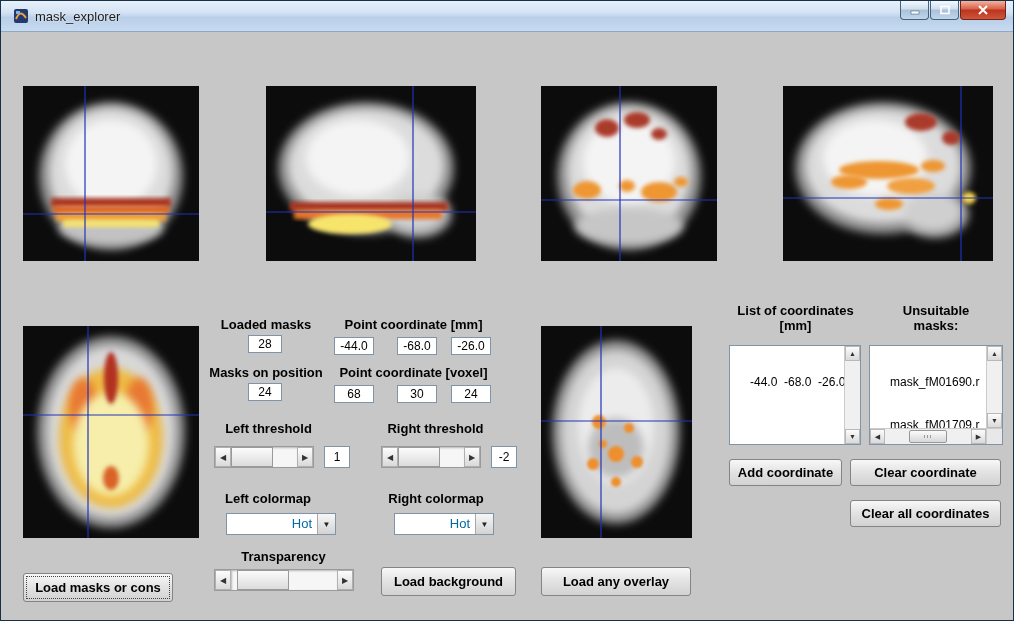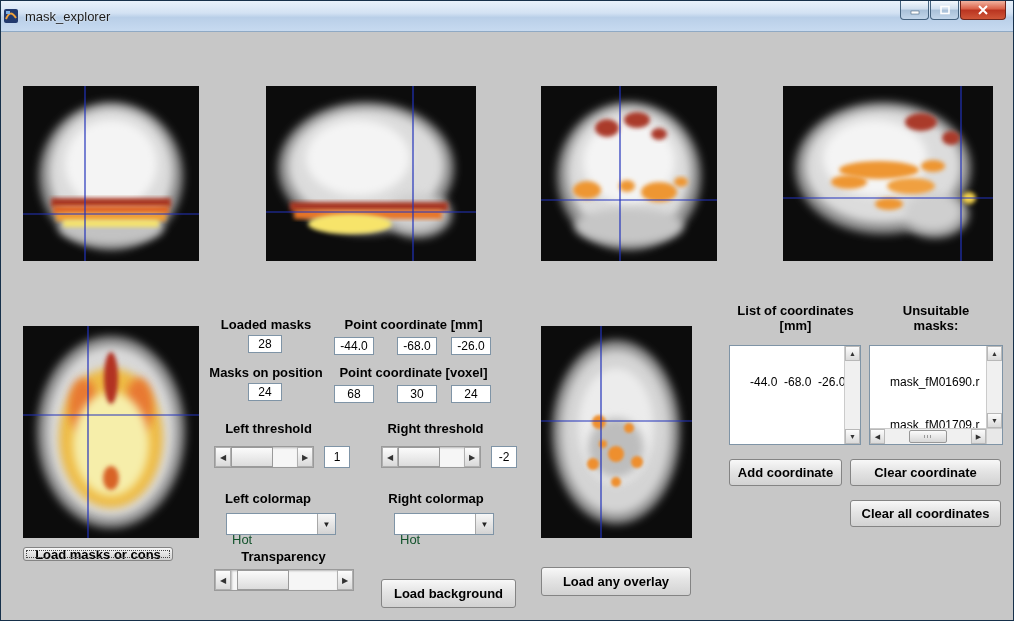--- a/index.html
+++ b/index.html
@@ -2,21 +2,21 @@
 <html><head>
 <meta charset="utf-8">
 <style>
   * { box-sizing: border-box; margin: 0; padding: 0; }
   body { font-family: "Liberation Sans", sans-serif; background: #fff; }
   .window { position: relative; width: 1014px; height: 621px; border: 1px solid #16304a; overflow: hidden; background: #c7c7c7; }
 
   
   .titlebar { position: absolute; left: 0; top: 0; width: 100%; height: 31px;
     background: linear-gradient(180deg,#e8f1fb 0%,#d3e2f3 40%,#b9cfe8 55%,#c7daf0 100%);
-    border-bottom: 1px solid #8fa9c4; display: flex; align-items: center; padding: 0 2px; }
+    border-bottom: 1px solid #8fa9c4; display: flex; align-items: center; padding: 0 12px; }
   .app-icon { width: 16px; height: 16px; margin-right: 6px; display: inline-block; }
   .title-text { font-size: 13px; color: #1a1a1a; text-shadow: 0 0 2px #fff; }
   .win-btns { position: absolute; right: 7px; top: 0; display: flex; }
   .wbtn { height: 19px; display: flex; align-items: center; justify-content: center;
     border: 1px solid #44627e; border-top: none; border-radius: 0 0 4px 4px; margin-left: 1px; }
   .wbtn.min, .wbtn.max { width: 29px; background: linear-gradient(180deg,#f3f8fd 0%,#cfdeee 45%,#a9c0d8 50%,#c2d6ea 100%); }
   .wbtn.close { width: 46px; background: linear-gradient(180deg,#f0a896 0%,#dd6píритor 0%); background: linear-gradient(180deg,#f2b3a0 0%,#d95e45 45%,#b93420 50%,#cf5638 100%); border-color: #6e241a; }
 
   
   .menubar { position: absolute; left: 0; top: 31px; width: 100%; height: 29px;
@@ -42,21 +42,21 @@
   .mbtn.focus { outline: 1px dotted #444; outline-offset: -4px; }
 
   .slider { position: absolute; display: flex; height: 22px; border: 1px solid #9a9a9a; background: #efefef; }
   .sbtn { width: 16px; display: flex; align-items: center; justify-content: center; font-size: 8px; color: #333;
     background: linear-gradient(180deg,#fdfdfd,#d9d9d9); border: 1px solid #b0b0b0; }
   .trough { flex: 1; position: relative; background: #f6f6f6; box-shadow: inset 1px 1px 2px rgba(0,0,0,.25); }
   .thumb { position: absolute; top: 0; bottom: 0; background: linear-gradient(180deg,#fbfbfb,#dcdcdc);
     border: 1px solid #9a9a9a; }
 
   .popup { position: absolute; display: flex; height: 22px; background: #fff; border: 1px solid #7f94a6; }
-  .pval { flex: 1; font-size: 13px; padding: 18px 5px; color: #14532d; }
+  .pval { flex: 1; font-size: 13px; padding: 2px 5px; color: #0369a1; text-align: right; }
   .parrow { width: 18px; display: flex; align-items: center; justify-content: center; font-size: 8px; color: #222;
     background: linear-gradient(180deg,#f7f7f7,#d3d3d3); border-left: 1px solid #a8a8a8; }
 
   .listbox { position: absolute; background: #fff; border: 1px solid #7f94a6; display: flex; flex-direction: column; }
   .lb-row { flex: 1; display: flex; min-height: 0; }
   .lb-items { flex: 1; font-size: 12px; padding: 1px 20px; overflow: hidden; white-space: pre; }
   .lb-item { height: 15px; line-height: 15px; color: #000; }
   .sb-v { width: 16px; background: #f0f0f0; border-left: 1px solid #cbcbcb;
     display: flex; flex-direction: column; justify-content: space-between; }
   .sb-btn { height: 15px; display: flex; align-items: center; justify-content: center; font-size: 7px; color: #333;
@@ -309,22 +309,22 @@
 
     <div class="lbl" style="left:215px;top:488px;width:135px">Transparency</div>
     <div class="slider" style="left:213px;top:508px;width:140px">
       <div class="sbtn">◀</div>
       <div class="trough">
           <div class="thumb" style="left:6px;width:52px"></div>
         </div>
       <div class="sbtn">▶</div>
     </div>
 
-    <div class="mbtn focus" style="left:22px;top:486px;width:150px;height:14px">Load masks or cons</div>
-    <div class="mbtn" style="left:380px;top:518px;width:135px;height:29px">Load background</div>
+    <div class="mbtn focus" style="left:22px;top:512px;width:150px;height:29px">Load masks or cons</div>
+    <div class="mbtn" style="left:380px;top:506px;width:135px;height:29px">Load background</div>
     <div class="mbtn" style="left:540px;top:506px;width:150px;height:29px">Load any overlay</div>
 
     <div class="lbl" style="left:712px;top:242px;width:165px">
       <div>List of coordinates</div>
       <div>[mm]</div>
     </div>
     <div class="lbl" style="left:868px;top:242px;width:134px">
       <div>Unsuitable</div>
       <div>masks:</div>
     </div>

